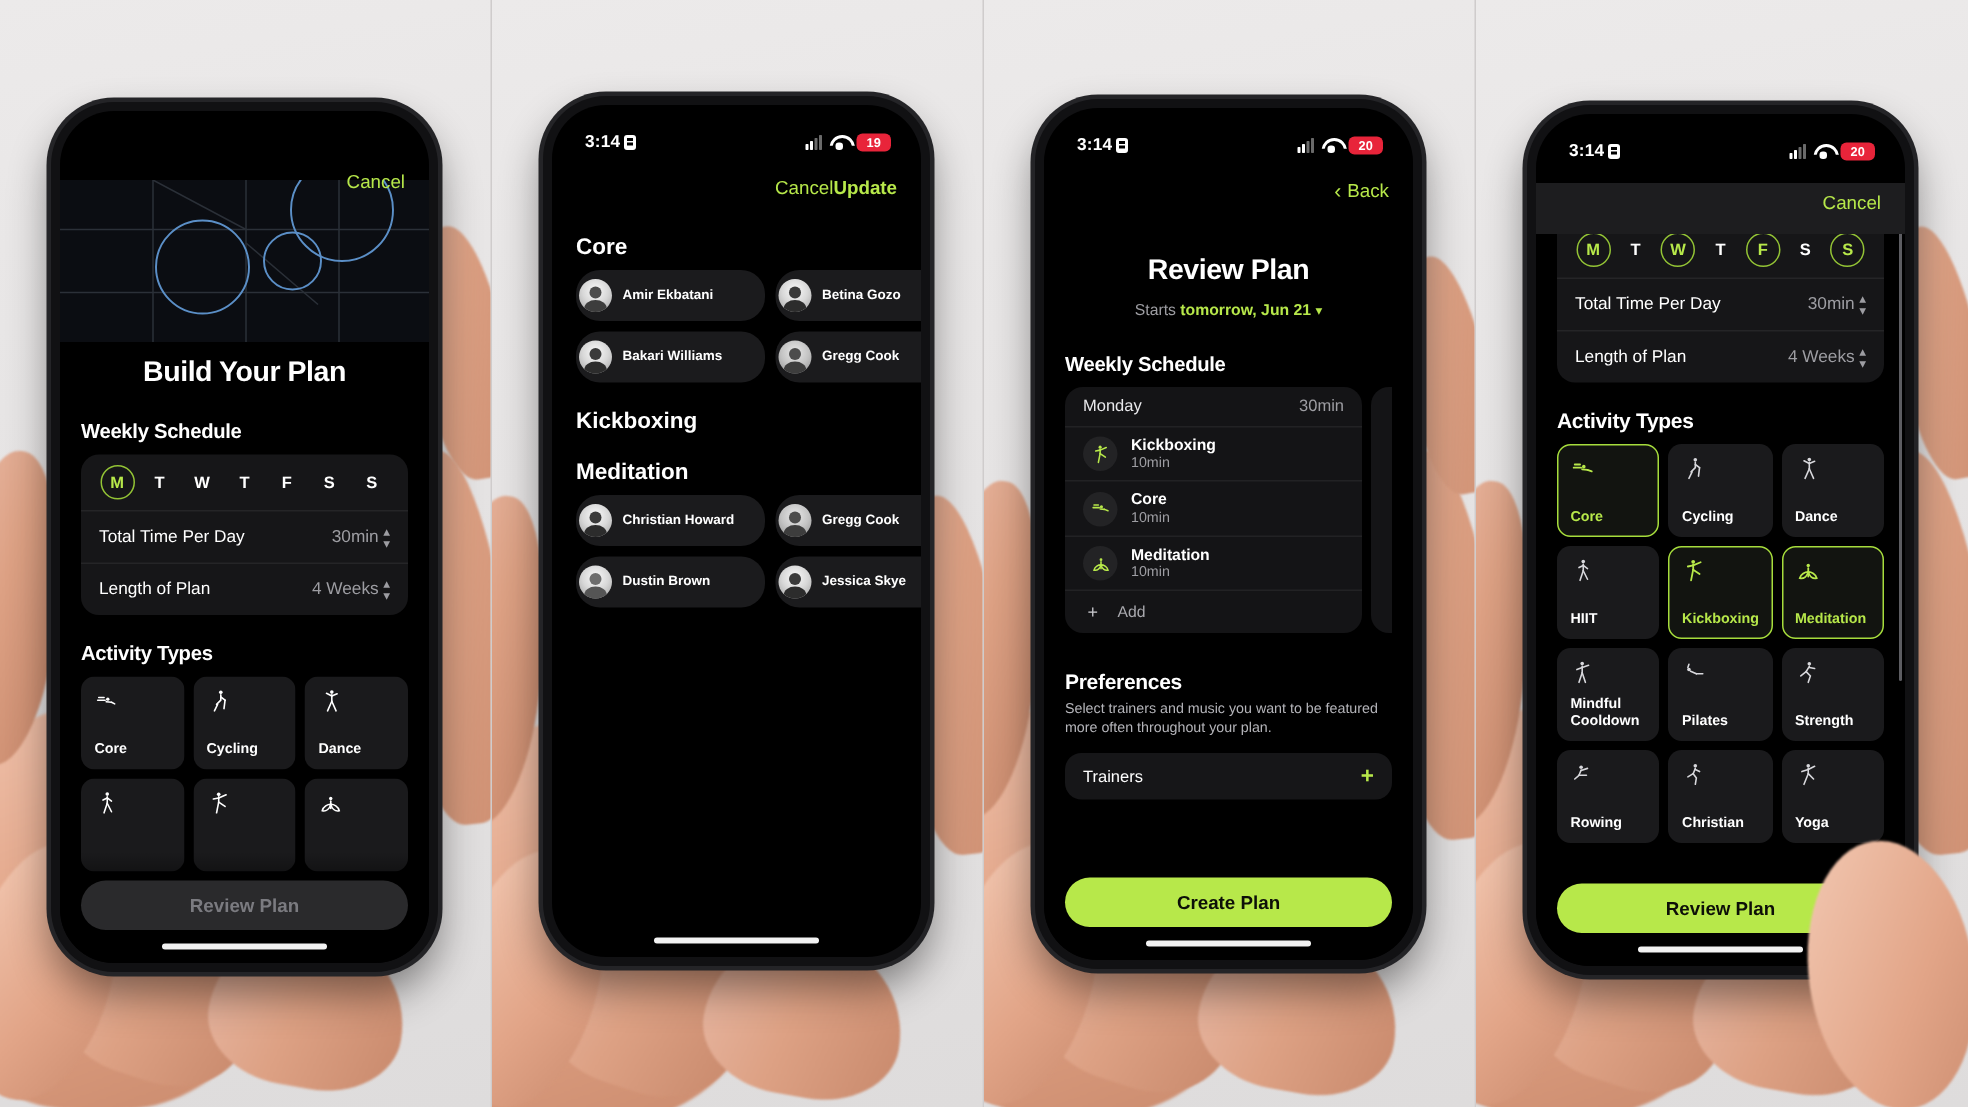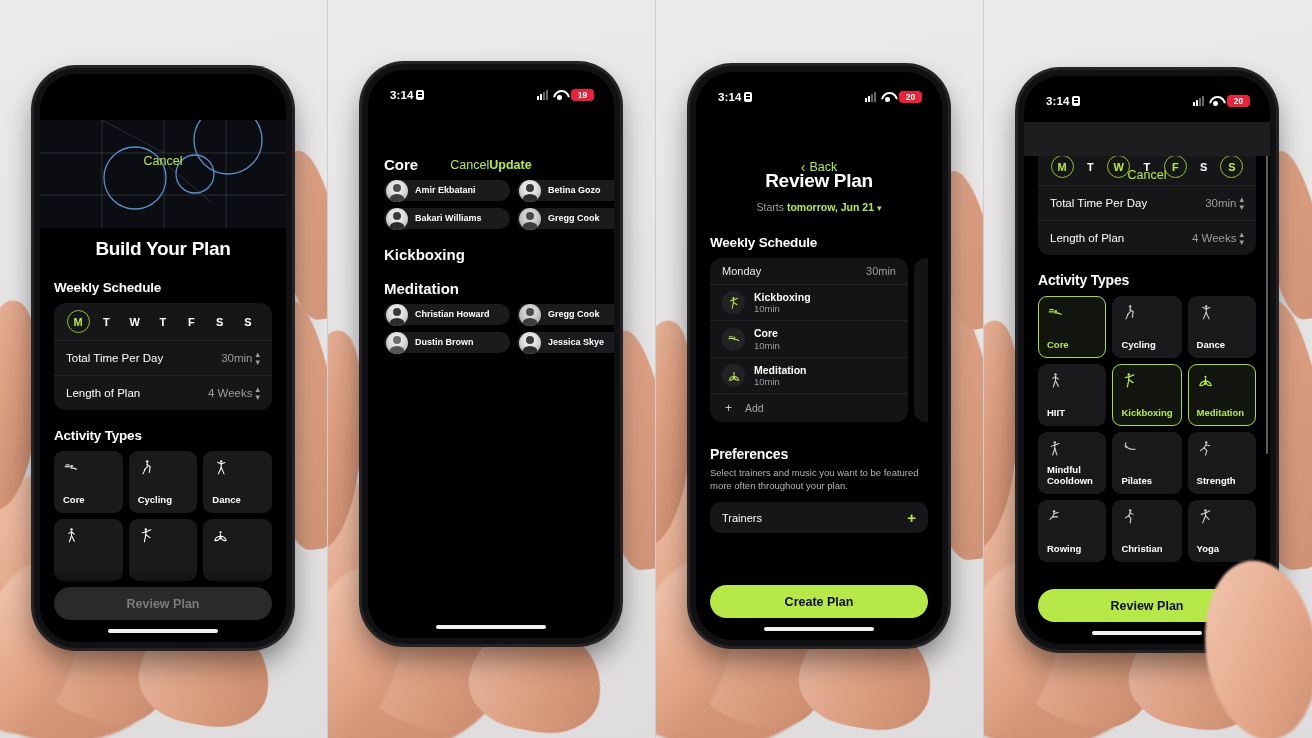--- a/index.html
+++ b/index.html
@@ -100,22 +100,22 @@
   
   .home-ind {
     position:absolute; bottom: 9px; left:50%; transform:translateX(-50%);
     width: 110px; height: 4.5px; background:#f2f2f2; border-radius:3px; z-index:50;
   }
 
   
   .content { position:absolute; inset:0; color:#fff; }
   .navbar {
     position:absolute; top:32px; left:0; right:0; height: 30px;
-    display:flex; align-items:center; justify-content:center;
-    padding: 0 16px; font-size: 12.5px; z-index: 30; margin-top: 40px;
+    display:flex; align-items:center; justify-content:flex-end;
+    padding: 0 16px; font-size: 12.5px; z-index: 30;
   }
   .navbtn { color:#b7e84a; font-size:12.5px; cursor:pointer; }
   .navbtn.bold { font-weight:600; }
 
   
   .hero {
     position:absolute; top:46px; left:0; right:0; height: 108px;
     background: #0b0d12; overflow:hidden;
   }
   .hero svg { position:absolute; inset:0; width:100%; height:100%; }
@@ -170,21 +170,21 @@
   .big-btn.primary { background:#b7e84a; color:#0d0f08; }
   .btn-scrim {
     position:absolute; left:0; right:0; bottom:0; height: 74px; z-index:31;
     background: linear-gradient(to top, rgba(0,0,0,.97) 42%, rgba(0,0,0,0));
   }
 
   
   .tr-sec-h { font-size:15px; font-weight:700; margin: 0 0 7px 16px; }
   .tr-row { display:flex; gap:7px; padding-left:16px; margin-bottom:7px; }
   .tr-chip {
-    background:#1b1b1d; border-radius: 16px; height: 21px;
+    background:#1b1b1d; border-radius: 16px; height: 34px;
     display:flex; align-items:center; gap:7px; padding: 0 14px 0 2px;
     flex: 0 0 auto; min-width: 126px; cursor:pointer;
   }
   .tr-name { font-size:9px; font-weight:700; color:#fff; line-height:1.08; }
   .avatar {
     width: 22px; height:22px; border-radius:50%; flex:0 0 auto;
     background: radial-gradient(circle at 50% 36%, #fafafa 0%, #d8d8d8 48%, #9d9d9d 100%);
     position:relative; overflow:hidden;
   }
   .avatar::before{

